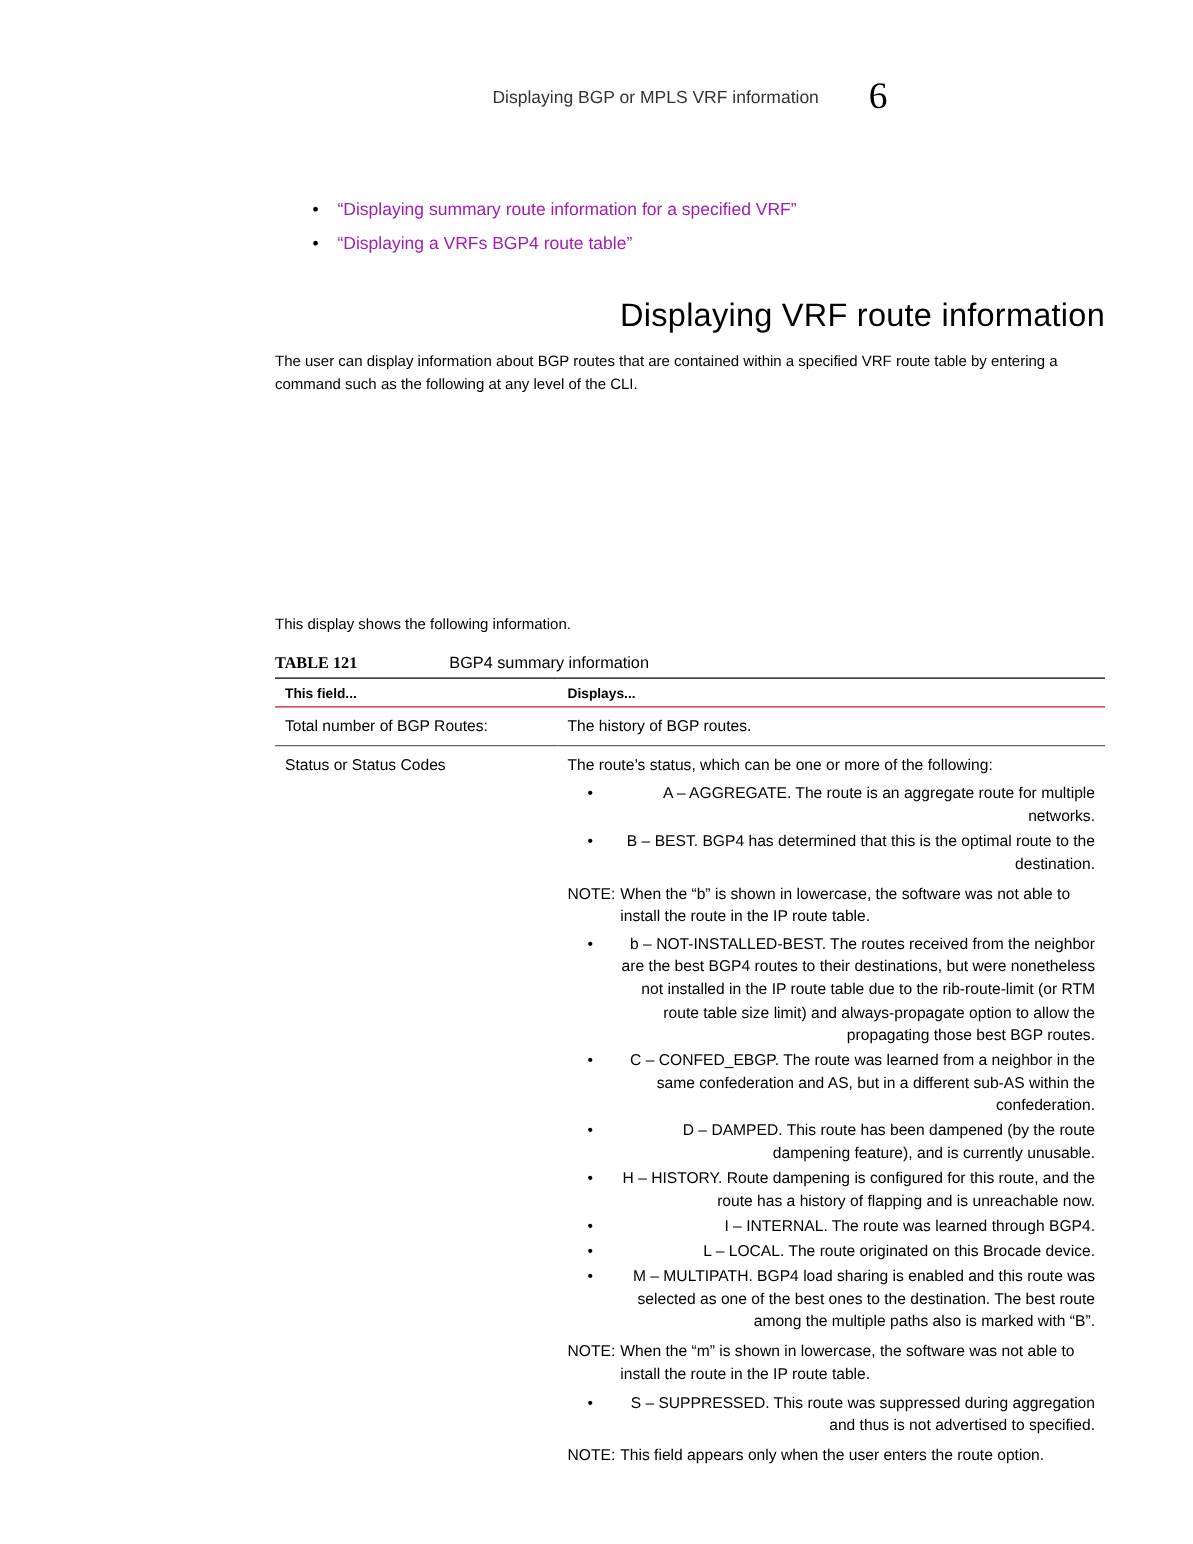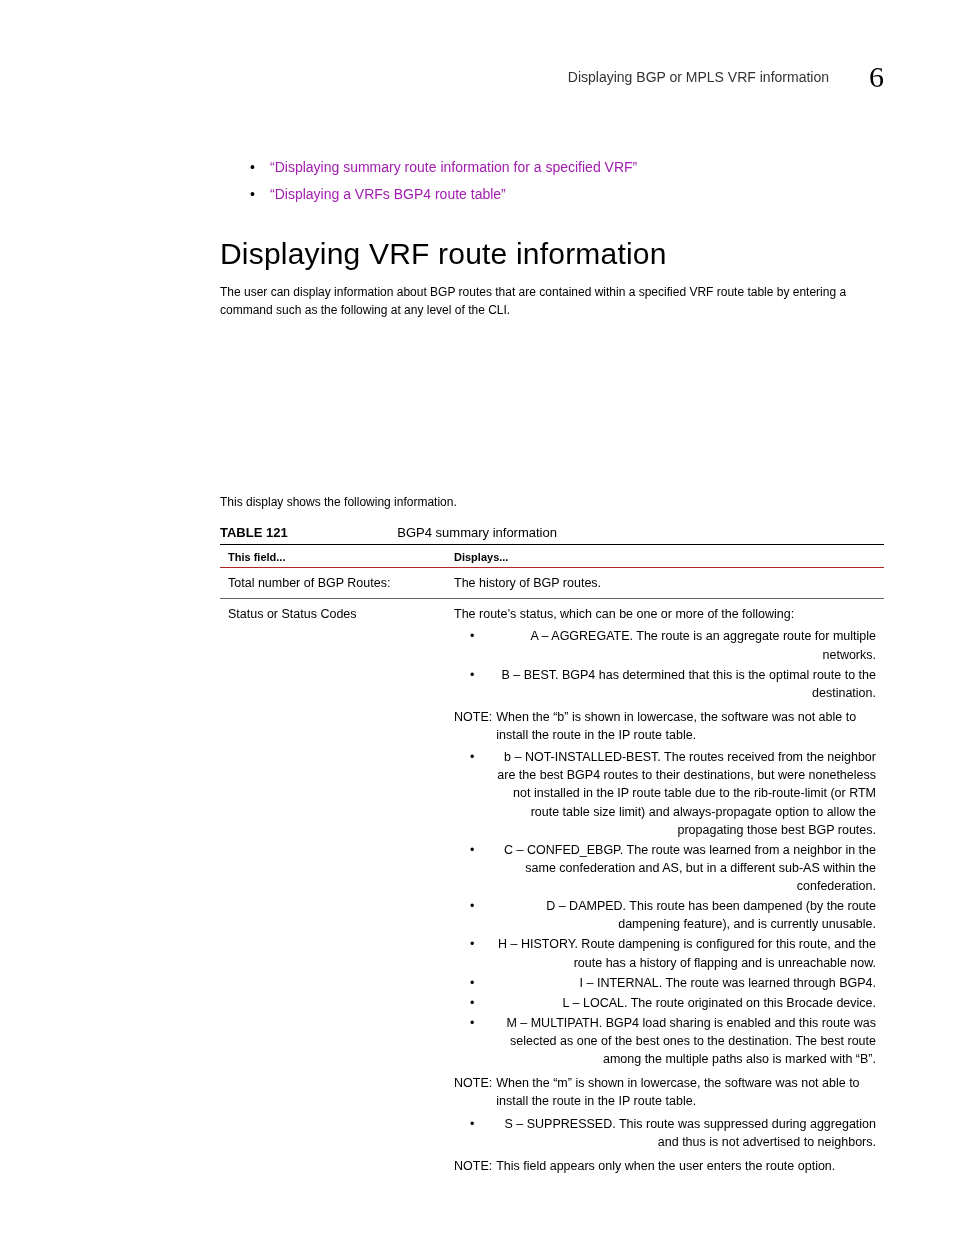--- a/index.html
+++ b/index.html
@@ -11,21 +11,21 @@
   }
   .page {
     width: 954px;
     height: 1235px;
     position: relative;
     box-sizing: border-box;
     padding: 60px 70px 0 220px;
   }
   .running-head {
     display: flex;
-    justify-content: flex-end;
+    justify-content: center;
     align-items: center;
     gap: 40px;
     font-size: 14px;
     color: #333;
     margin-bottom: 60px;
   }
   .chapter-number {
     font-size: 30px;
     font-family: Georgia, "Times New Roman", serif;
     font-weight: normal;
@@ -49,37 +49,38 @@
     top: 0;
     font-size: 14px;
     color: #000;
   }
   ul.top-links li span {
     color: #a21caf;
   }
   h2.section {
     font-family: "Arial Narrow", Arial, sans-serif;
     font-stretch: condensed;
-    font-size: 30px;
+    font-size: 26px;
     font-weight: normal;
     margin: 20px 0 12px 0;
     letter-spacing: 0.2px;
+    text-align: right;
   }
   p.body {
     font-size: 12px;
     line-height: 1.5;
     margin: 0 0 14px 0;
   }
   .gap { height: 160px; }
   .table-caption {
     font-size: 13px;
     margin: 6px 0 4px 0;
   }
-  .table-caption .label { font-weight: bold; }
-  .table-caption .title { margin-left: 106px; text-align: right; }
+  .table-caption .label { font-weight: bold; font-family: Liberation Serif, serif; }
+  .table-caption .title { margin-left: 70px; text-align: right; }
   table.info {
     width: 100%;
     border-collapse: collapse;
     font-size: 12.5px;
   }
   table.info thead th {
     text-align: left;
     font-family: "Arial Narrow", Arial, sans-serif;
     font-stretch: condensed;
     font-weight: bold;
@@ -181,21 +182,21 @@
             <li>H – HISTORY. Route dampening is configured for this route, and the route has a history of flapping and is unreachable now.</li>
             <li>I – INTERNAL. The route was learned through BGP4.</li>
             <li>L – LOCAL. The route originated on this Brocade device.</li>
             <li>M – MULTIPATH. BGP4 load sharing is enabled and this route was selected as one of the best ones to the destination. The best route among the multiple paths also is marked with “B”.</li>
           </ul>
           <div class="note">
             <span class="nlabel">NOTE:</span>
             <span class="ntext">When the “m” is shown in lowercase, the software was not able to install the route in the IP route table.</span>
           </div>
           <ul class="codes">
-            <li>S – SUPPRESSED. This route was suppressed during aggregation and thus is not advertised to neighbors.</li>
+            <li>S – SUPPRESSED. This route was suppressed during aggregation and thus is not advertised to specified.</li>
           </ul>
           <div class="note">
             <span class="nlabel">NOTE:</span>
             <span class="ntext">This field appears only when the user enters the route option.</span>
           </div>
         </td>
       </tr>
     </tbody>
   </table>
 

